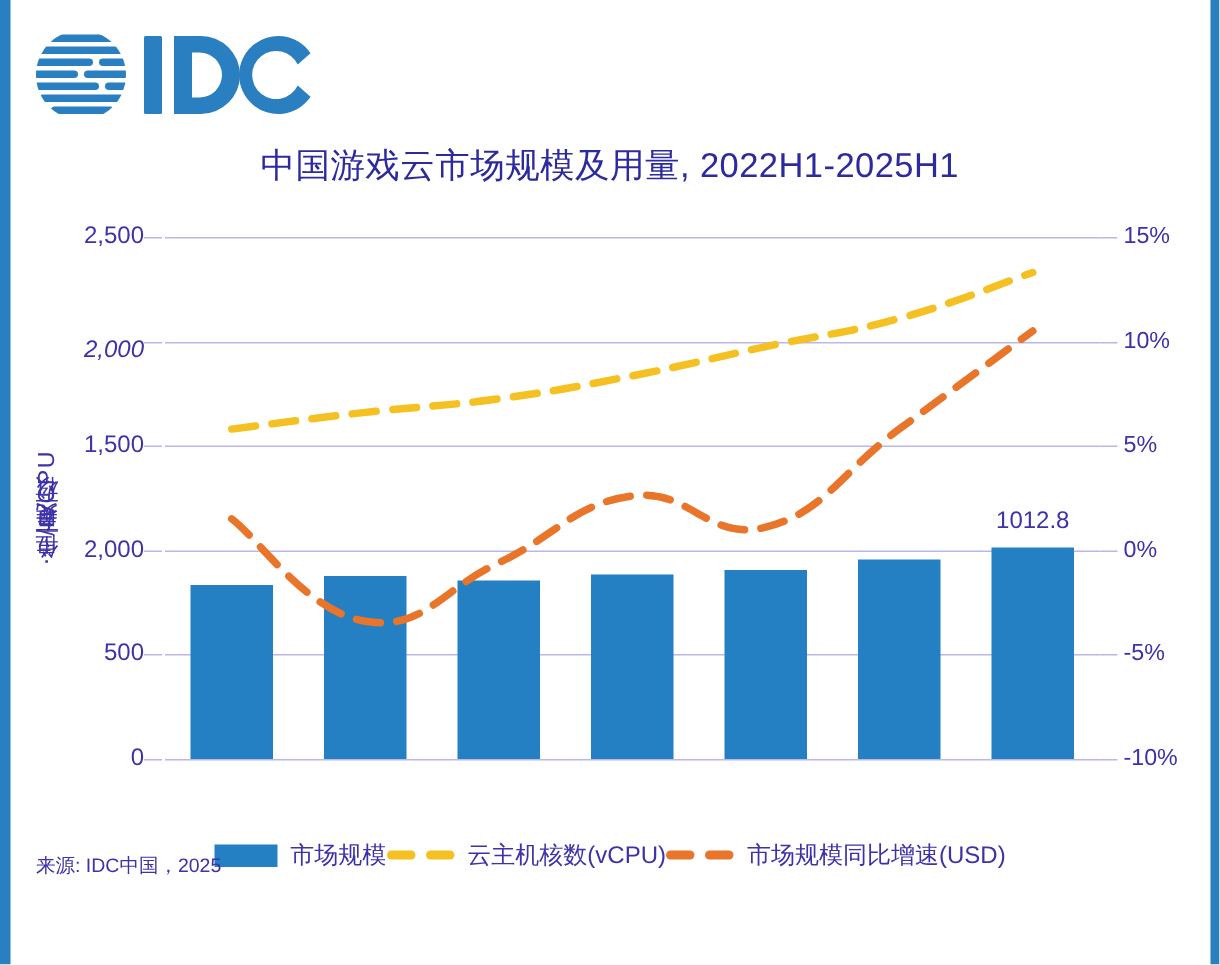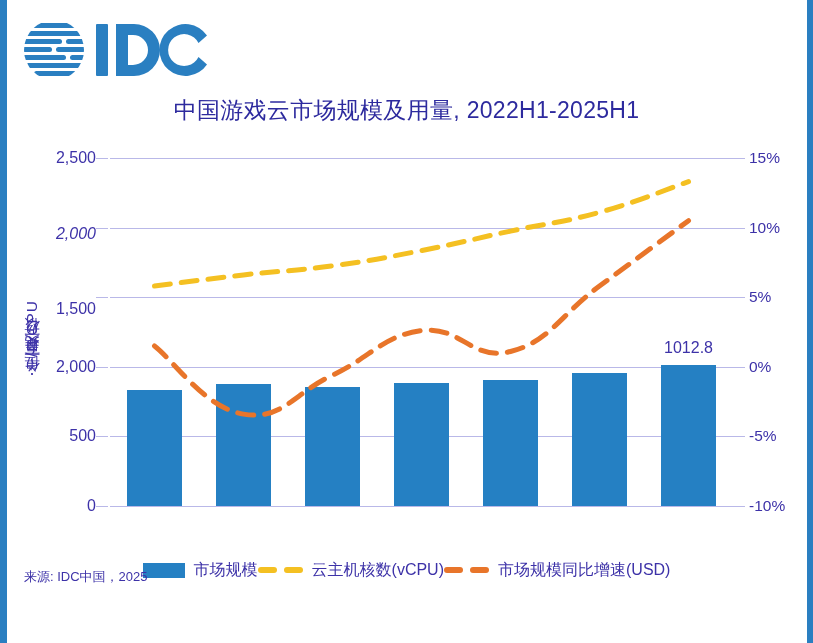--- a/index.html
+++ b/index.html
@@ -135,21 +135,21 @@
 <div id="chart-title">中国游戏云市场规模及用量, 2022H1-2025H1</div>
 
 <div id="plot-wrap">
 
   <div id="y-axis-label">单位：百万美元 / 万核vCPU</div>
 
   <div id="y-left-ticks">
       <div class="ytick-left" style="top: 348px;">0</div>
       <div class="ytick-left" style="top: 278.4px;">500</div>
       <div class="ytick-left" style="top: 208.8px;">2,000</div>
-      <div class="ytick-left" style="top: 139.2px; margin-top: 12px;">1,500</div>
+      <div class="ytick-left" style="top: 139.2px;">1,500</div>
       <div class="ytick-left" style="top: 76px; font-style: italic;">2,000</div>
       <div class="ytick-left" style="top: 0px;">2,500</div>
     </div>
   <div id="y-right-ticks">
       <div class="ytick-right" style="top: 348px;">-10%</div>
       <div class="ytick-right" style="top: 278.4px;">-5%</div>
       <div class="ytick-right" style="top: 208.8px;">0%</div>
       <div class="ytick-right" style="top: 139.2px;">5%</div>
       <div class="ytick-right" style="top: 69.6px;">10%</div>
       <div class="ytick-right" style="top: 0px;">15%</div>

